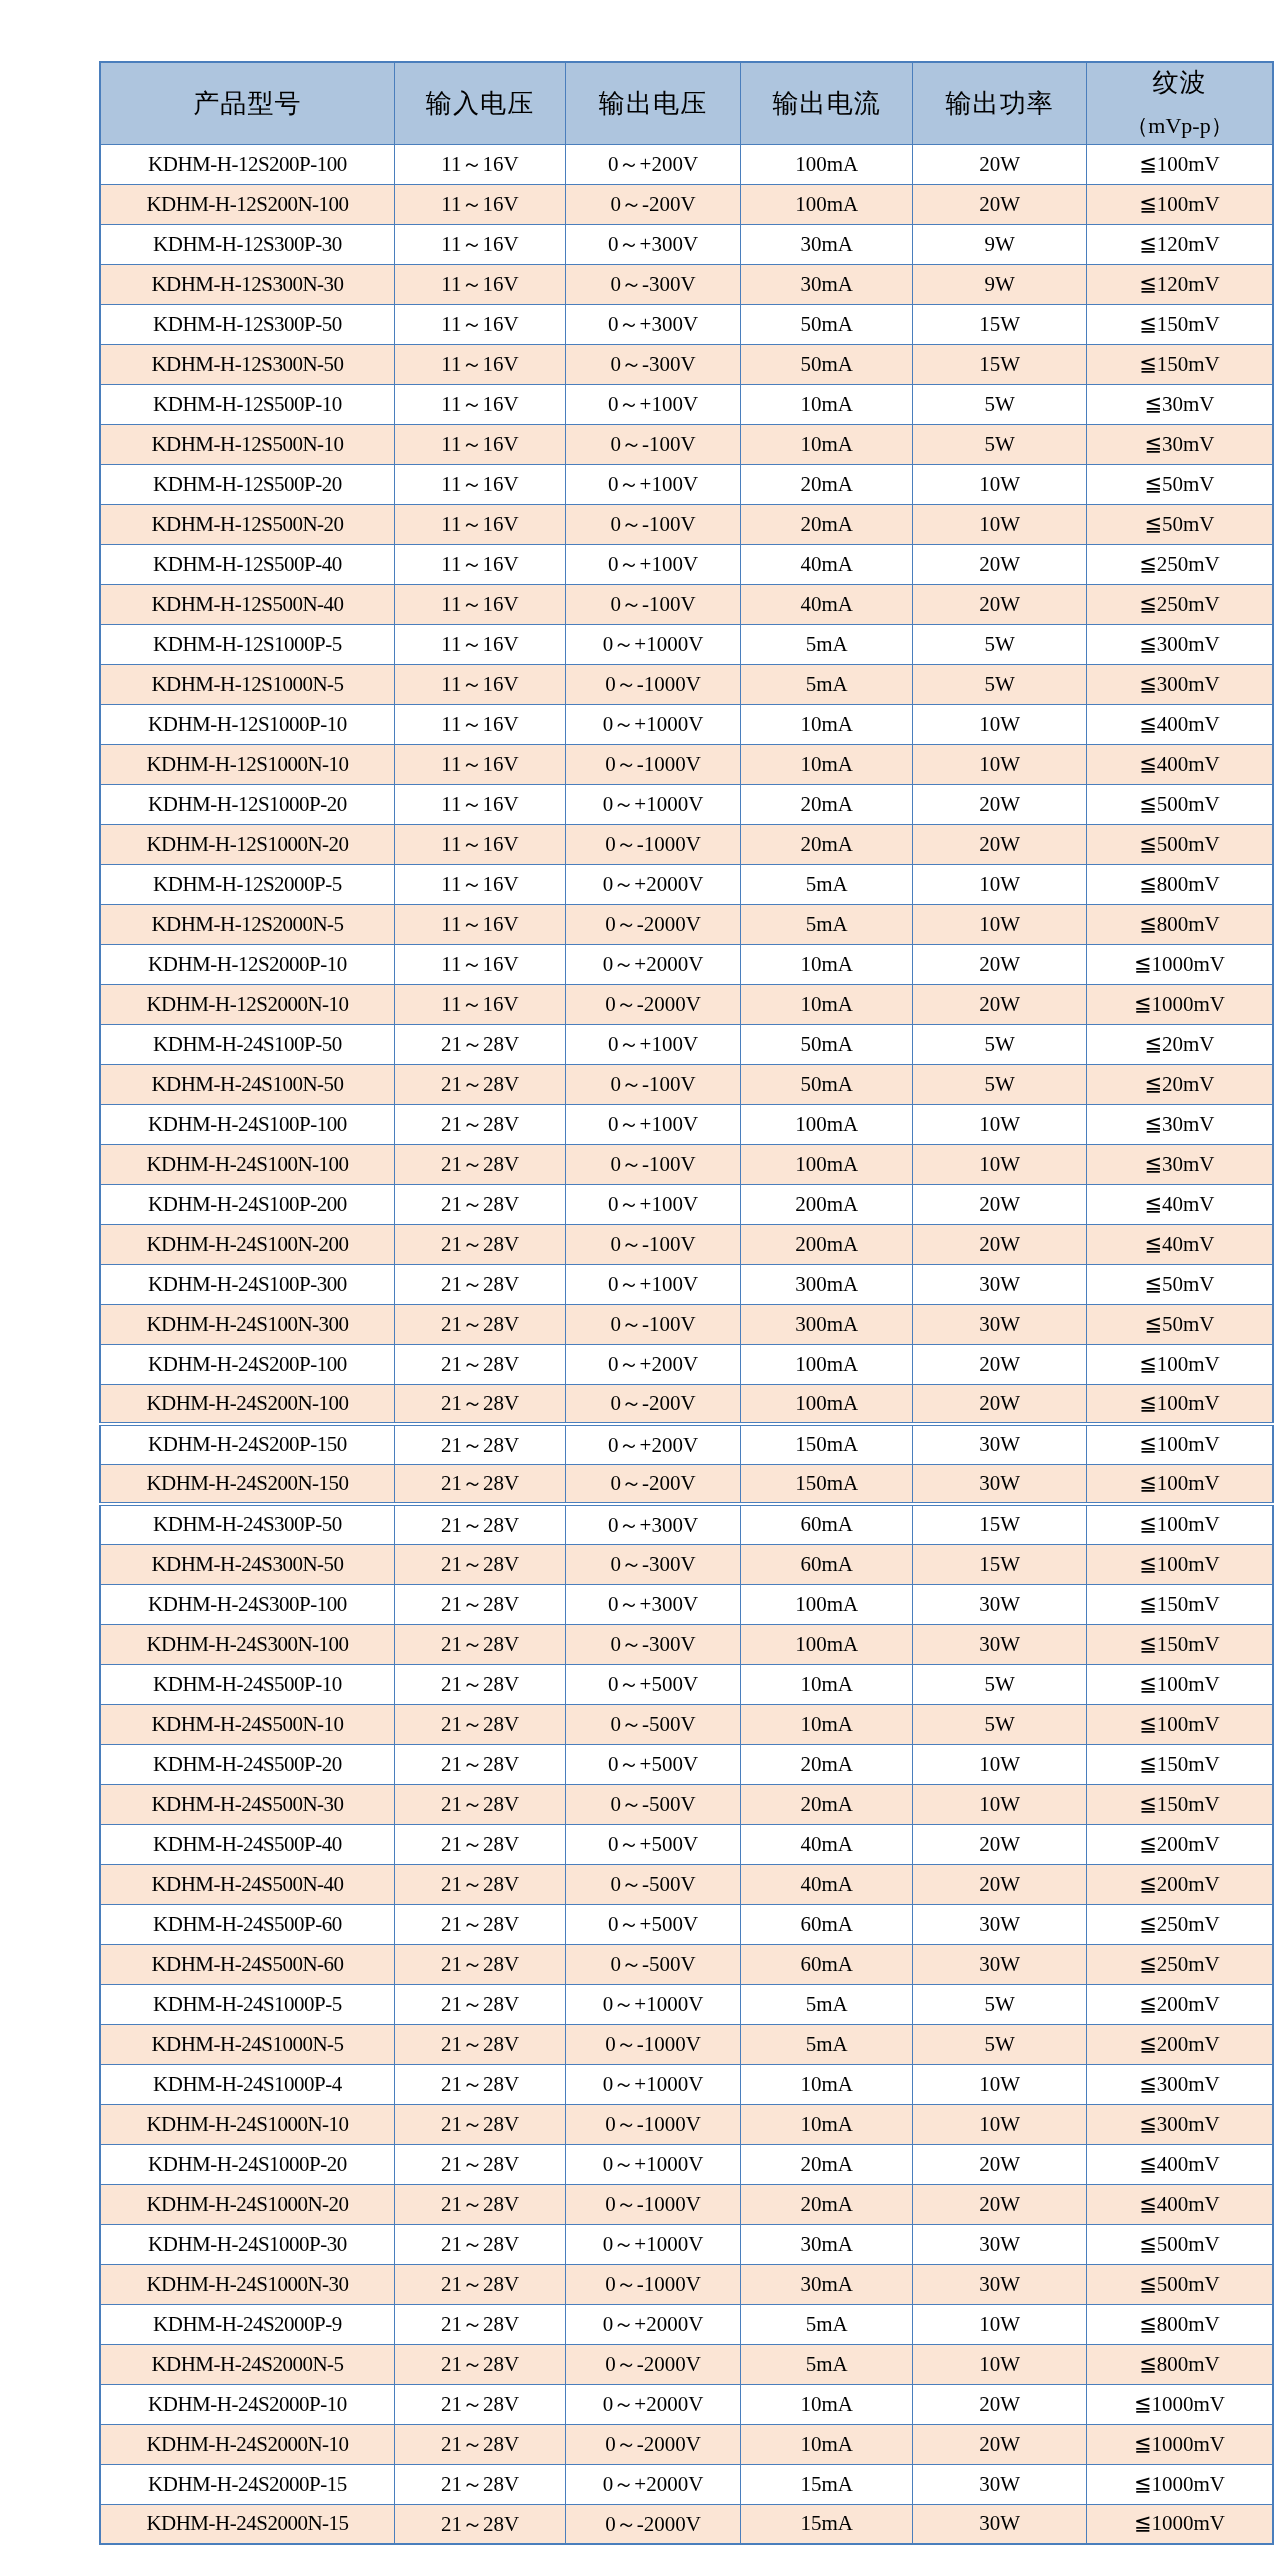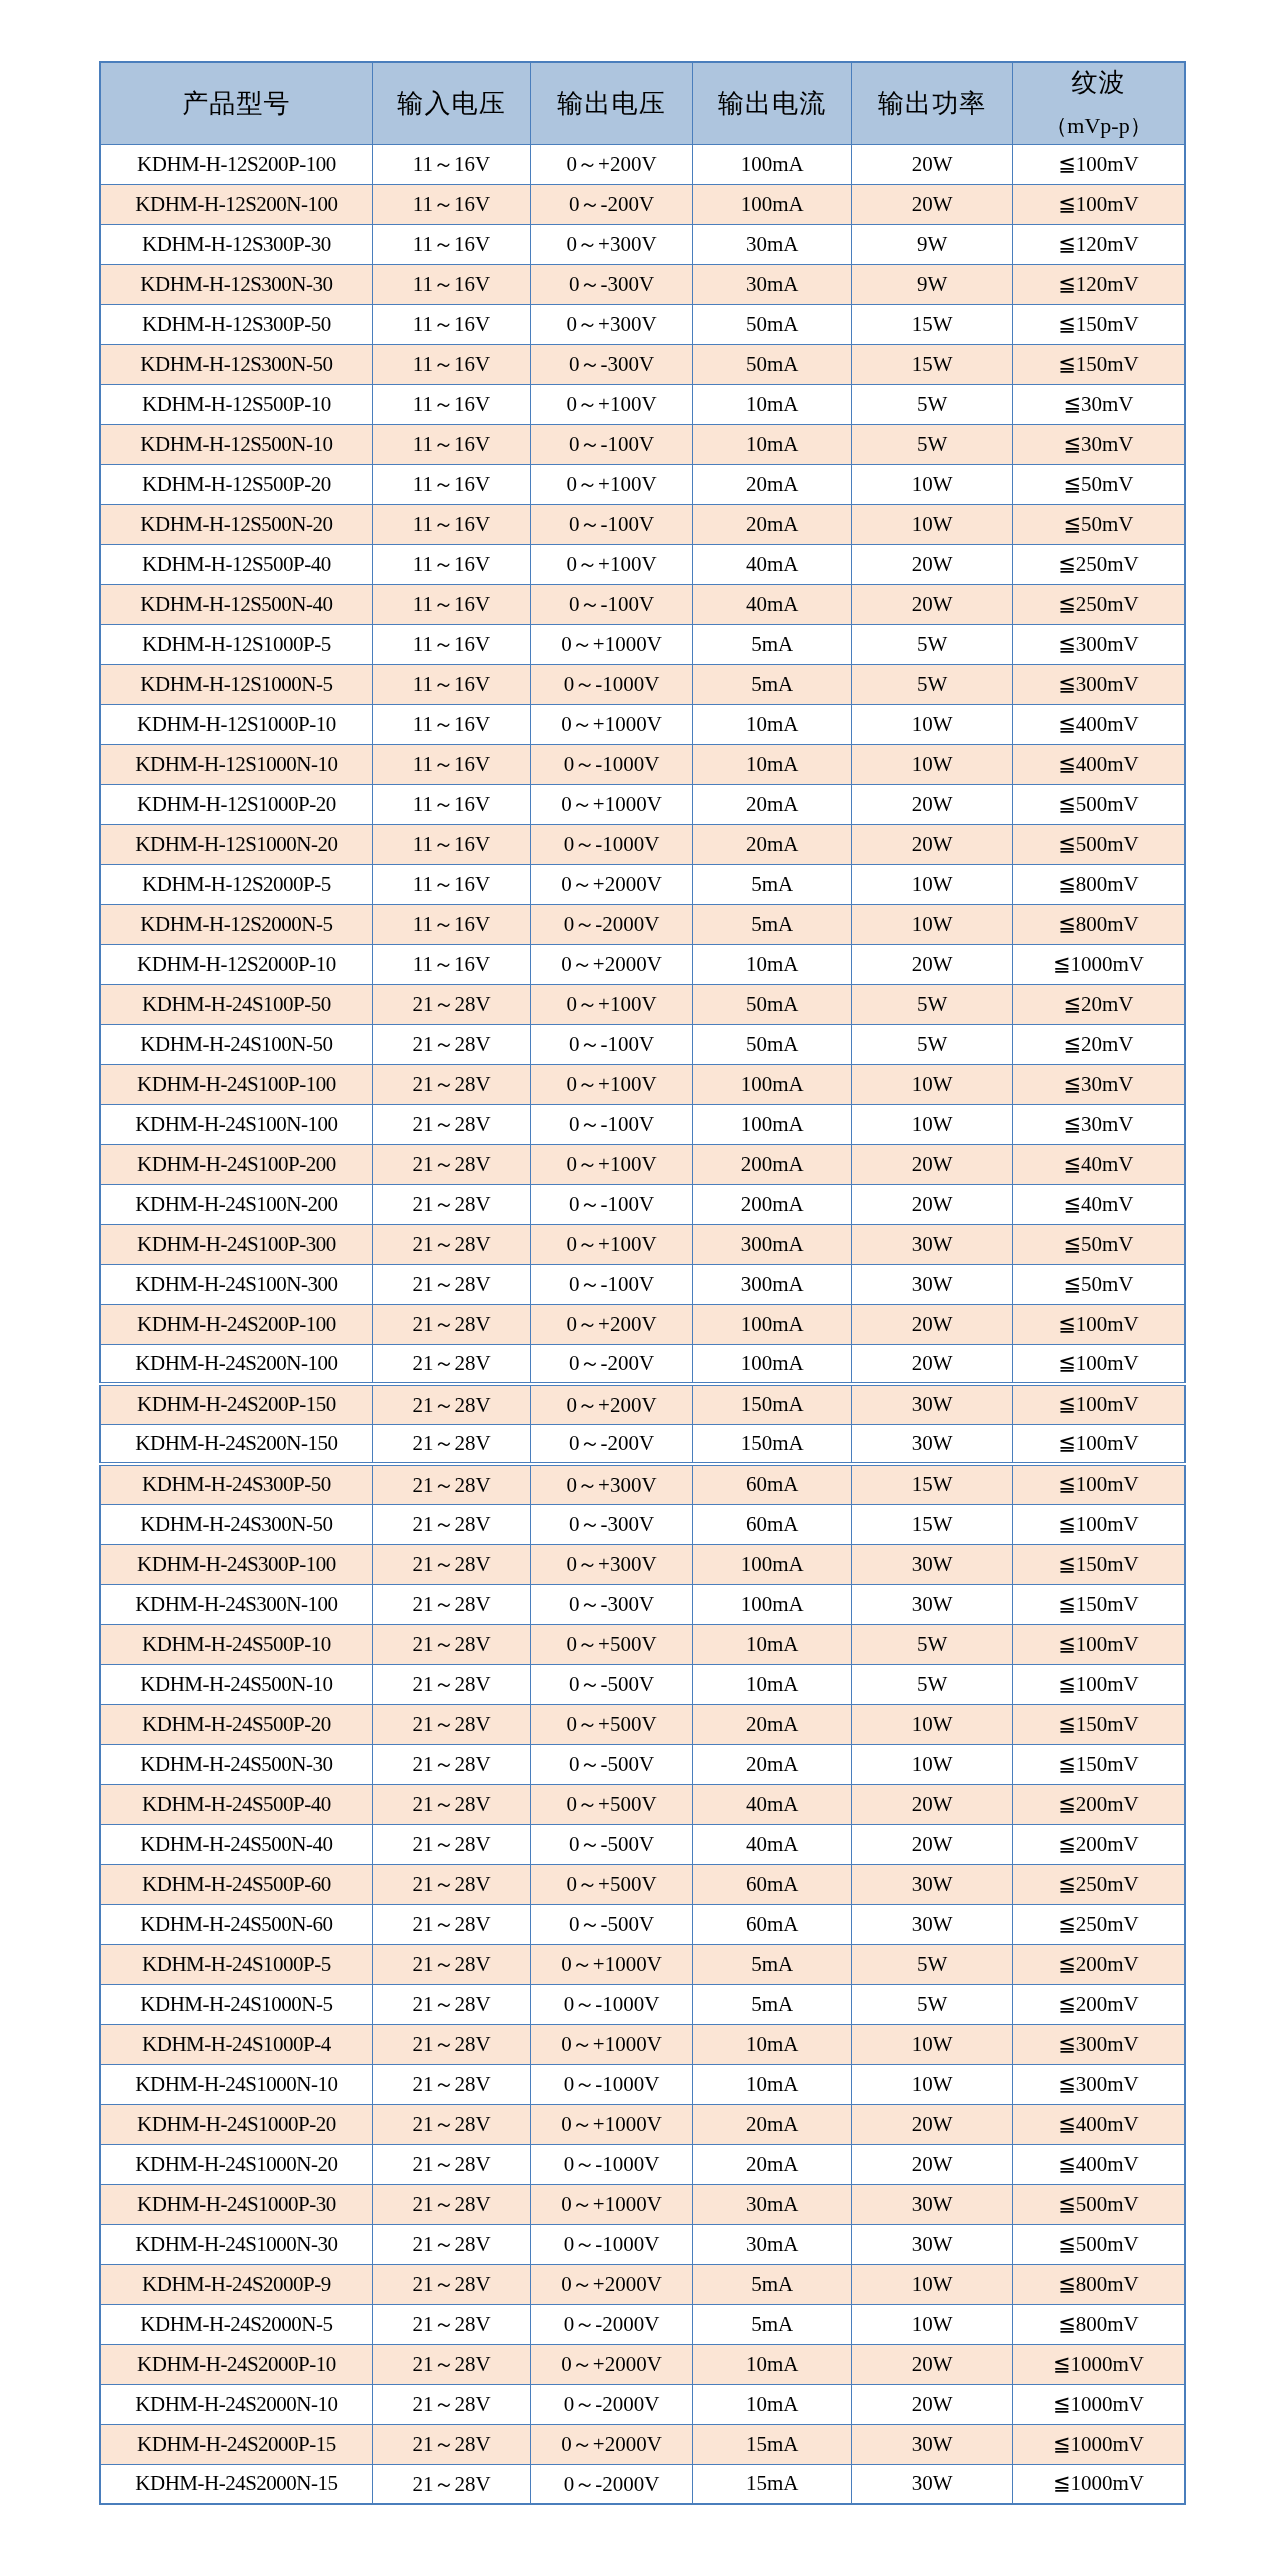--- a/index.html
+++ b/index.html
@@ -16,21 +16,21 @@
   }
   body {
     width: 1282px; height: 2576px;
     position: relative;
     font-family: "Liberation Serif", "DejaVu Serif", serif;
     color: var(--text);
   }
   table.spec {
     position: absolute;
     left: 99px; top: 61px;
-    width: 1087px;
+    width: 1175px;
     border-collapse: collapse;
     table-layout: fixed;
     border: 2.6px solid var(--border);
   }
   th, td {
     border: 1.6px solid var(--border);
     text-align: center;
     vertical-align: middle;
     padding: 0;
     overflow: hidden;
@@ -250,20 +250,28 @@
   </tr>
       <tr>
     <td class="c-model">KDHM-H-12S2000P-10</td>
     <td>11～16V</td>
     <td>0～+2000V</td>
     <td>10mA</td>
     <td>20W</td>
     <td>≦1000mV</td>
   </tr>
       <tr>
+    <td class="c-model">KDHM-H-12S2000N-10</td>
+    <td>11～16V</td>
+    <td>0～-2000V</td>
+    <td>10mA</td>
+    <td>20W</td>
+    <td>≦1000mV</td>
+  </tr>
+      <tr>
     <td class="c-model">KDHM-H-24S100P-50</td>
     <td>21～28V</td>
     <td>0～+100V</td>
     <td>50mA</td>
     <td>5W</td>
     <td>≦20mV</td>
   </tr>
       <tr>
     <td class="c-model">KDHM-H-24S100N-50</td>
     <td>21～28V</td>

